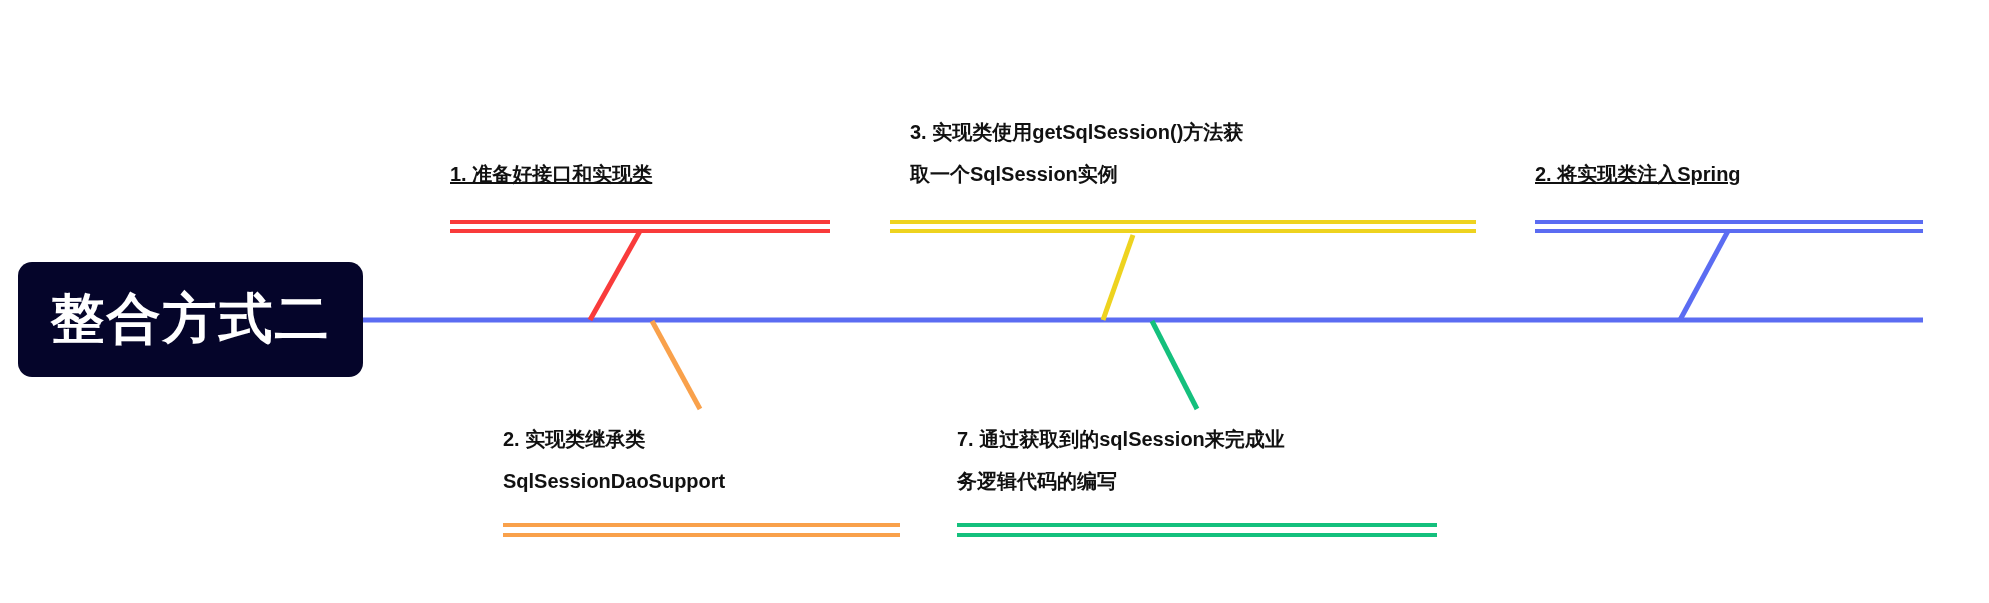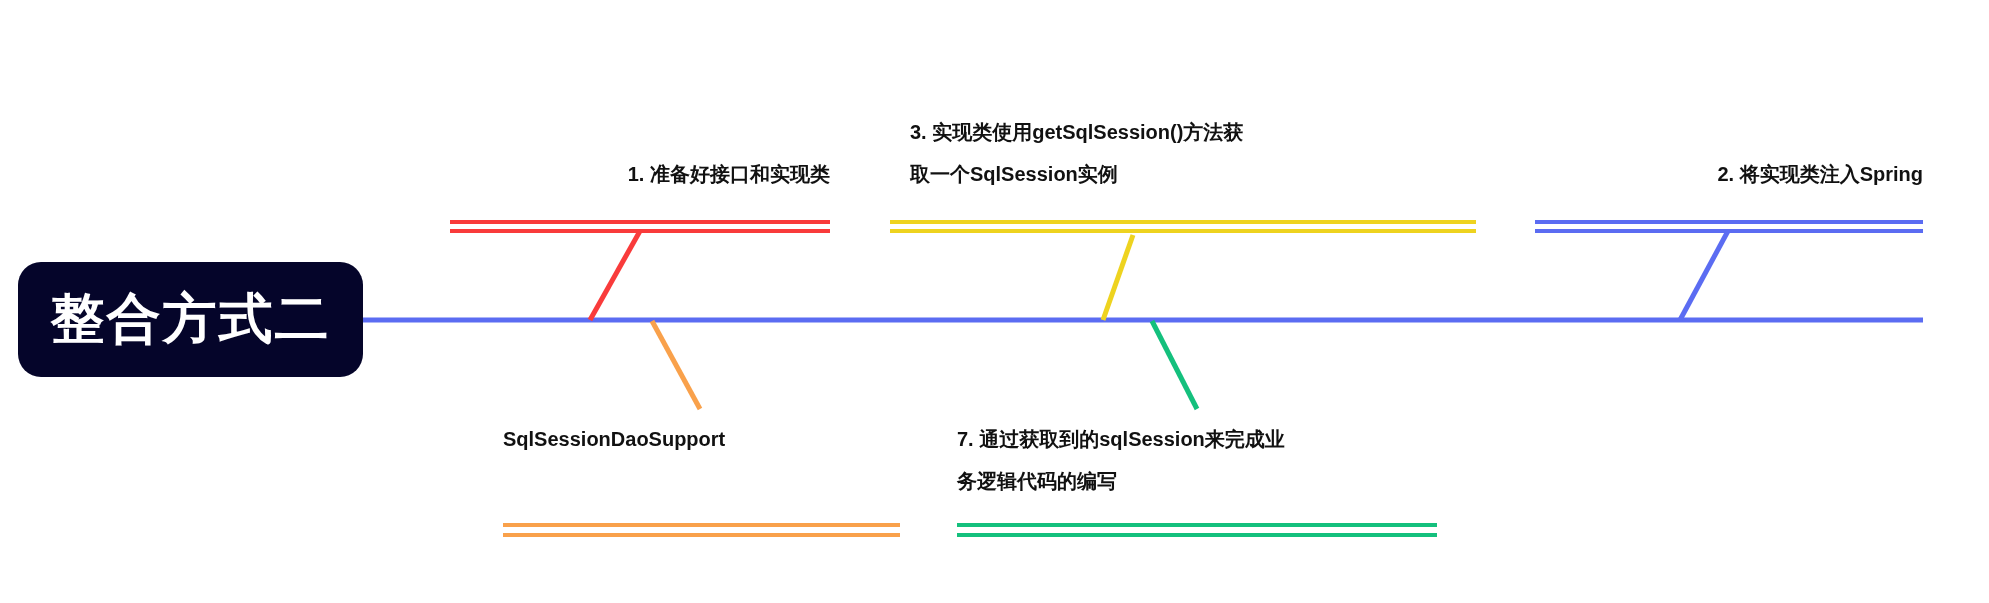--- a/index.html
+++ b/index.html
@@ -6,32 +6,32 @@
   .canvas{
     position:relative;
     width:1989px;height:603px;
     background:#ffffff;
     font-family:"Liberation Sans","DejaVu Sans",sans-serif;
     overflow:hidden;
   }
   .lines-svg{position:absolute;left:0;top:0;width:1989px;height:603px;}
   .root-topic{
     position:absolute;left:18px;top:262px;width:345px;height:115px;
-    border-radius:23px;
+    border-radius:14px;
     display:flex;align-items:center;justify-content:center;
     font-size:54px;font-weight:bold;letter-spacing:2px;
   }
   .topic-label{
     position:absolute;
     color:#111111;
     font-size:20px;font-weight:bold;
     line-height:42px;
     white-space:nowrap;
   }
-  .topic-label.center{text-align:right;}
+  .topic-label.center{text-align:left;text-decoration:underline;}
   .topic-label.left{text-align:left;}
   .t1{left:450px;top:153px;width:380px;}
   .t3{left:910px;top:111px;width:580px;}
   .t5{left:1535px;top:153px;width:388px;}
   .t2{left:503px;top:418px;width:410px;}
   .t4{left:957px;top:418px;width:500px;}
 </style>
 </head>
 <body>
 
@@ -64,20 +64,21 @@
 
   <div class="root-topic" style="background-color: rgb(5, 5, 42); color: rgb(255, 255, 255);">
     <span>整合方式二</span>
   </div>
 
   <div class="topic-label center t1">
     <div>1. 准备好接口和实现类</div>
   </div>
 
   <div class="topic-label left t2">
+    <div>2. 实现类继承类</div>
     <div>SqlSessionDaoSupport</div>
   </div>
 
   <div class="topic-label left t3">
     <div>3. 实现类使用getSqlSession()方法获</div>
     <div>取一个SqlSession实例</div>
   </div>
 
   <div class="topic-label left t4">
     <div>7. 通过获取到的sqlSession来完成业</div>

